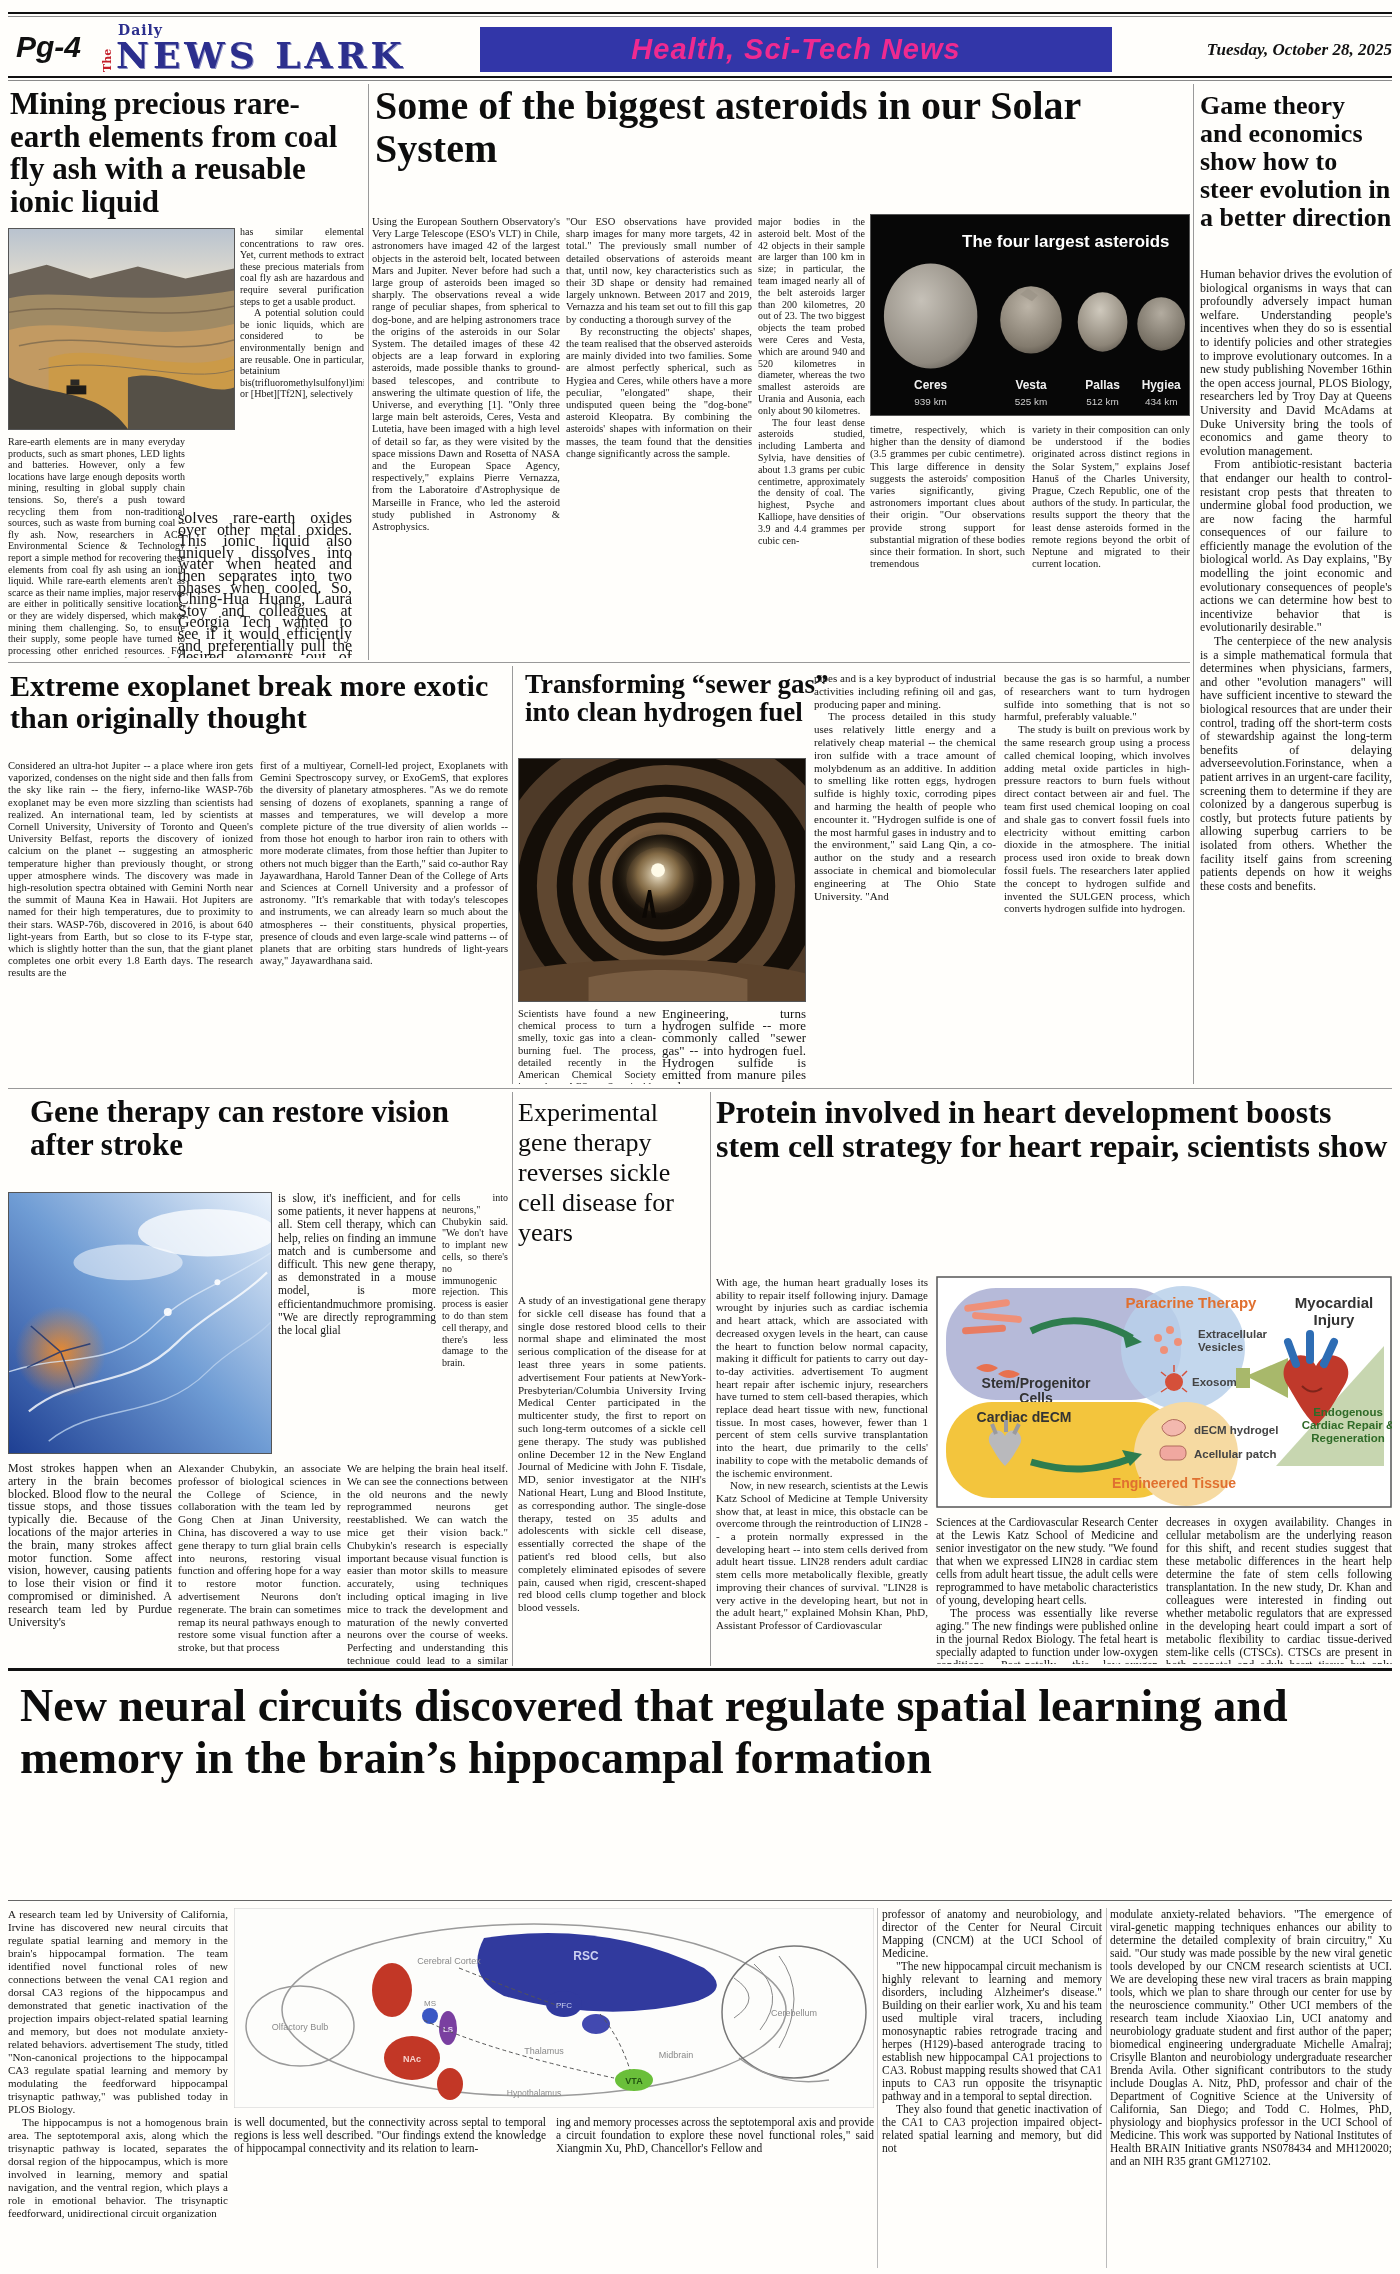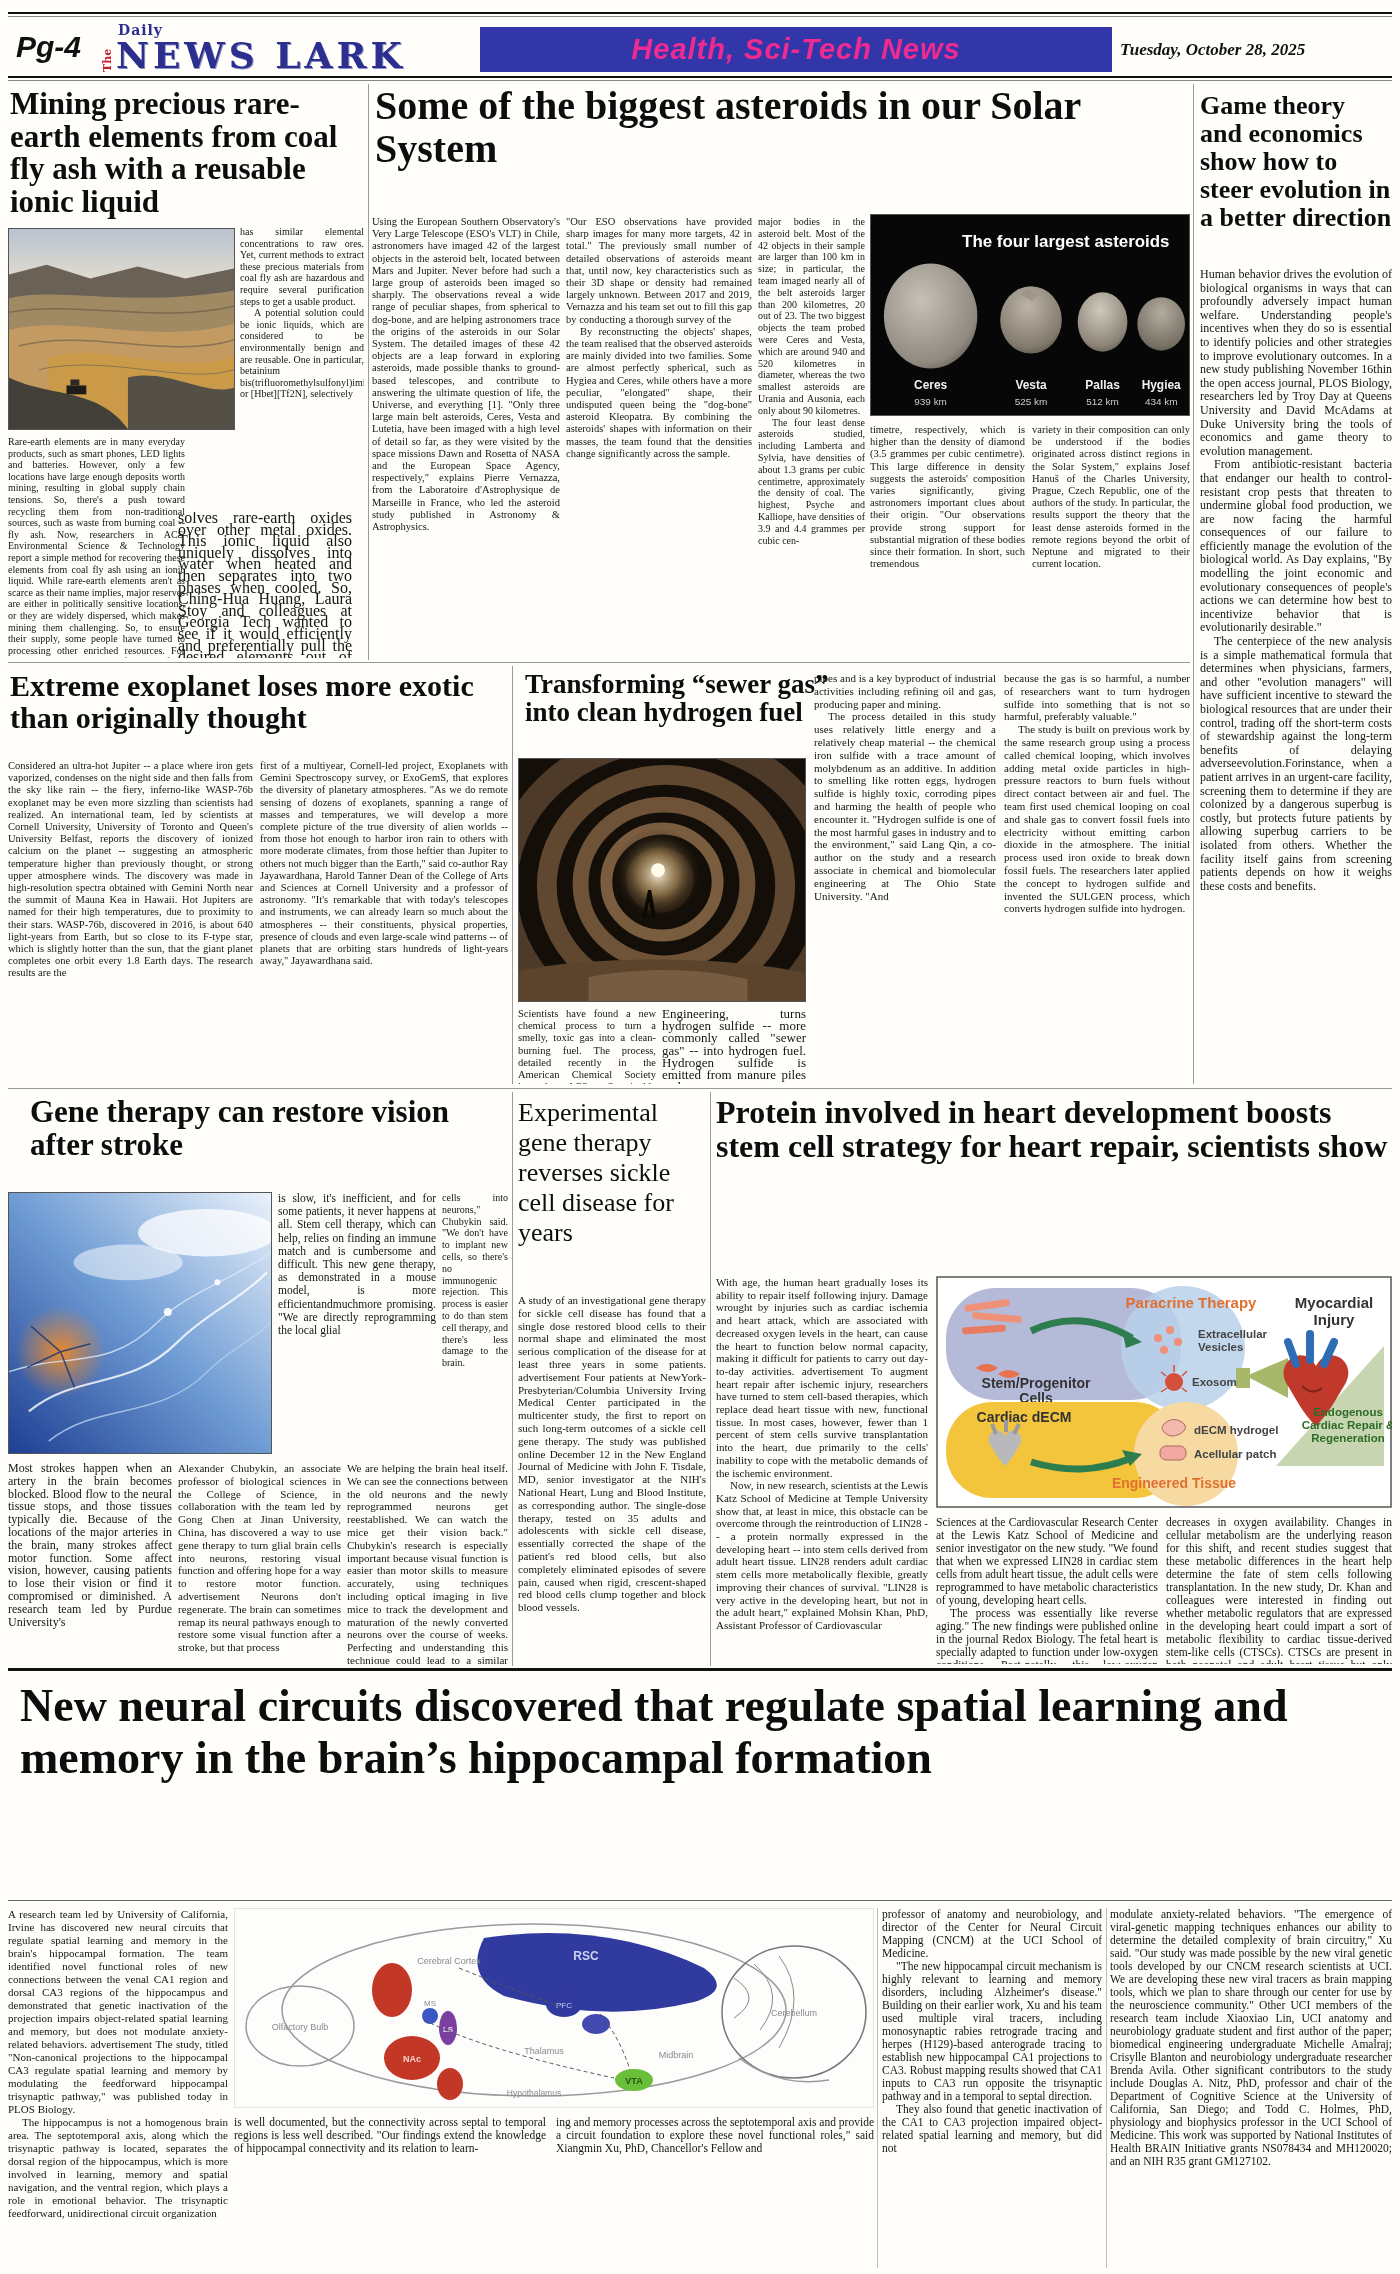--- a/index.html
+++ b/index.html
@@ -18,21 +18,21 @@
   .photo{border:1px solid #555;display:block}
   .pgnum{font-family:"Liberation Sans",sans-serif;font-weight:bold;font-style:italic;font-size:30px;color:#111}
   .masthead-daily{font-family:"DejaVu Serif",serif;font-weight:bold;font-size:14px;color:#2c2f8d;letter-spacing:1px}
   .masthead-the{font-family:"DejaVu Serif",serif;font-weight:bold;font-size:11px;color:#c41f2a;
                 writing-mode:vertical-rl;transform:rotate(180deg);line-height:1}
   .masthead-name{font-family:"DejaVu Serif",serif;font-weight:bold;font-size:36px;color:#2c2f8d;
                  letter-spacing:4px;text-shadow:1px 1px 0 #8d90c4}
   .banner{background:#3236a8;display:flex;align-items:center;justify-content:center}
   .banner span{font-family:"Liberation Sans",sans-serif;font-weight:bold;font-style:italic;
                font-size:29px;color:#ef2a90;letter-spacing:1px}
-  .dateline{font-weight:bold;font-style:italic;font-size:17px;text-align:left;color:#111}
+  .dateline{font-weight:bold;font-style:italic;font-size:17px;text-align:right;color:#111}
   svg text{font-family:"Liberation Sans",sans-serif}
 </style>
 </head>
 <body>
 
 <div class="page">
 
   <div class="double-rule" style="left:8px;top:12px;width:1384px"></div>
 
   <div class="abs pgnum" style="left:16px;top:30px">Pg-4</div>
@@ -158,21 +158,21 @@
 
   <div class="abs hl" style="left:1200px;top:92px;width:192px;height:170px;font-size:26px;line-height:1.08">Game theory and economics show how to steer evolution in a better direction</div>
   <div class="abs bt col" style="left:1200px;top:268px;width:192px;height:816px;font-size:12px;line-height:13.6px">
     <p>Human behavior drives the evolution of biological organisms in ways that can profoundly adversely impact human welfare. Understanding people's incentives when they do so is essential to identify policies and other strategies to improve evolutionary outcomes. In a new study publishing November 16thin the open access journal, PLOS Biology, researchers led by Troy Day at Queens University and David McAdams at Duke University bring the tools of economics and game theory to evolution management.</p>
     <p>From antibiotic-resistant bacteria that endanger our health to control-resistant crop pests that threaten to undermine global food production, we are now facing the harmful consequences of our failure to efficiently manage the evolution of the biological world. As Day explains, "By modelling the joint economic and evolutionary consequences of people's actions we can determine how best to incentivize behavior that is evolutionarily desirable."</p>
     <p>The centerpiece of the new analysis is a simple mathematical formula that determines when physicians, farmers, and other "evolution managers" will have sufficient incentive to steward the biological resources that are under their control, trading off the short-term costs of stewardship against the long-term benefits of delaying adverseevolution.Forinstance, when a patient arrives in an urgent-care facility, screening them to determine if they are colonized by a dangerous superbug is costly, but protects future patients by allowing superbug carriers to be isolated from others. Whether the facility itself gains from screening patients depends on how it weighs these costs and benefits.</p>
   </div>
 
   <div class="hrule" style="left:8px;top:662px;width:1182px;height:1px;background:#999"></div>
 
-  <div class="abs hl" style="left:10px;top:670px;width:496px;height:82px;font-size:30px">Extreme exoplanet loses more exotic than originally thought</div>
+  <div class="abs hl" style="left:10px;top:670px;width:496px;height:82px;font-size:30px">Extreme exoplanet break more exotic than originally thought</div>
   <div class="abs bt col" style="left:8px;top:760px;width:245px;height:324px;font-size:10.5px;line-height:12.2px">
     <p>Considered an ultra-hot Jupiter -- a place where iron gets vaporized, condenses on the night side and then falls from the sky like rain -- the fiery, inferno-like WASP-76b exoplanet may be even more sizzling than scientists had realized. An international team, led by scientists at Cornell University, University of Toronto and Queen's University Belfast, reports the discovery of ionized calcium on the planet -- suggesting an atmospheric temperature higher than previously thought, or strong upper atmosphere winds. The discovery was made in high-resolution spectra obtained with Gemini North near the summit of Mauna Kea in Hawaii. Hot Jupiters are named for their high temperatures, due to proximity to their stars. WASP-76b, discovered in 2016, is about 640 light-years from Earth, but so close to its F-type star, which is slightly hotter than the sun, that the giant planet completes one orbit every 1.8 Earth days. The research results are the</p>
   </div>
   <div class="abs bt col" style="left:260px;top:760px;width:248px;height:324px;font-size:10.5px;line-height:12.2px">
     <p>first of a multiyear, Cornell-led project, Exoplanets with Gemini Spectroscopy survey, or ExoGemS, that explores the diversity of planetary atmospheres. "As we do remote sensing of dozens of exoplanets, spanning a range of masses and temperatures, we will develop a more complete picture of the true diversity of alien worlds -- from those hot enough to harbor iron rain to others with more moderate climates, from those heftier than Jupiter to others not much bigger than the Earth," said co-author Ray Jayawardhana, Harold Tanner Dean of the College of Arts and Sciences at Cornell University and a professor of astronomy. "It's remarkable that with today's telescopes and instruments, we can already learn so much about the atmospheres -- their constituents, physical properties, presence of clouds and even large-scale wind patterns -- of planets that are orbiting stars hundreds of light-years away," Jayawardhana said.</p>
   </div>
 
   <div class="vr" style="left:512px;top:666px;height:418px"></div>
 
   <div class="abs hl" style="left:525px;top:670px;width:330px;height:82px;font-size:27px">Transforming “sewer gas” into clean hydrogen fuel</div>

